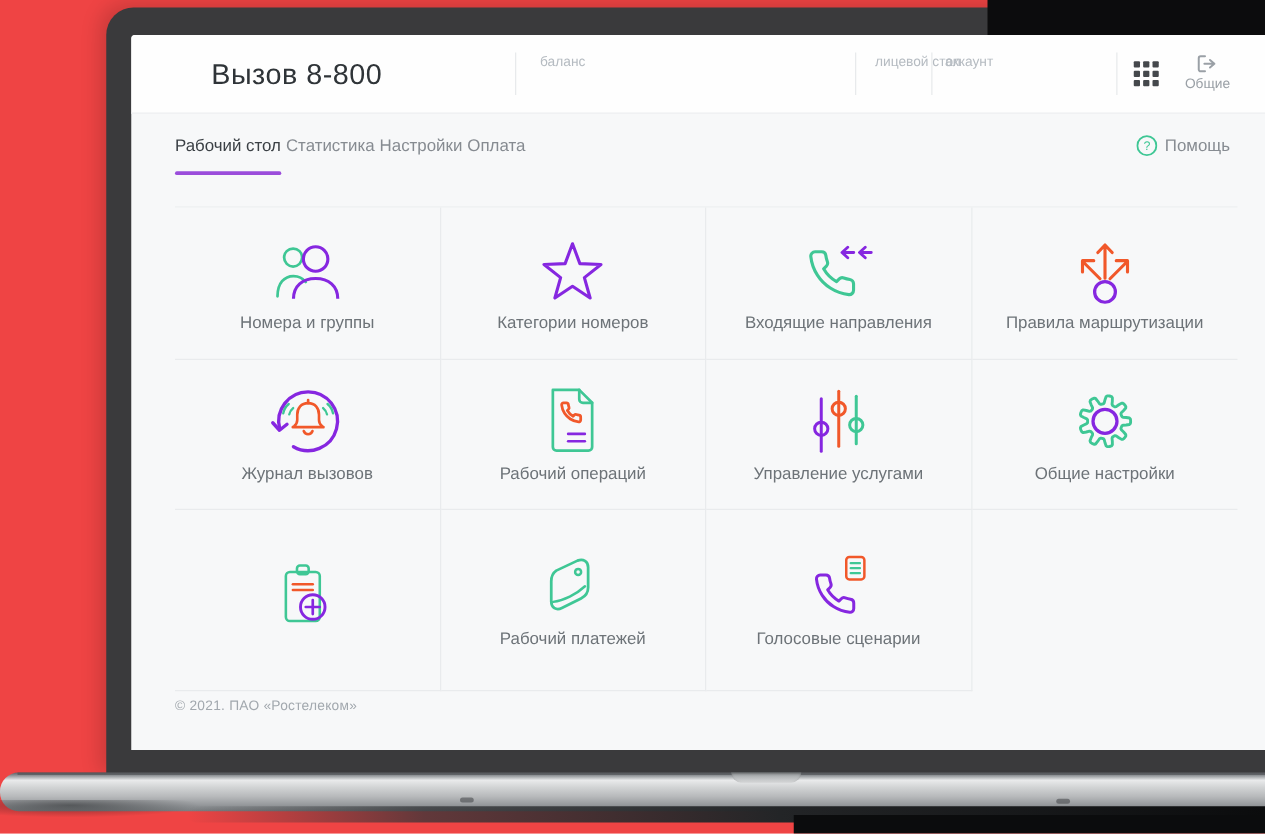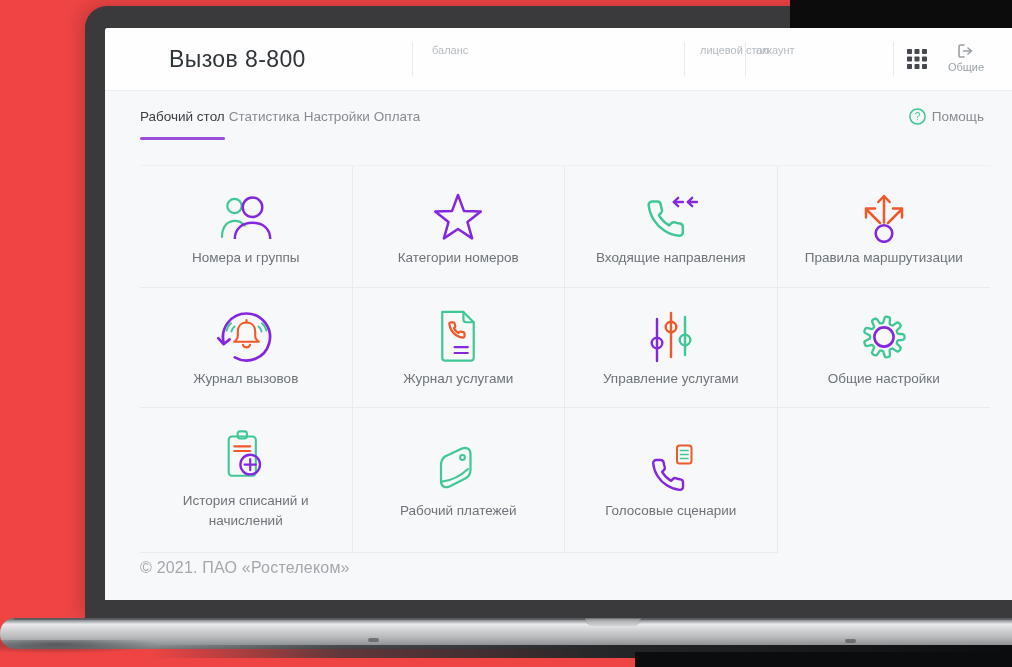--- a/index.html
+++ b/index.html
@@ -45,21 +45,21 @@
   
   .grid{position:absolute;left:35px;top:137px;width:850px;display:grid;
         grid-template-columns:repeat(4,1fr);grid-template-rows:122px 120px 145px;border-top:1px solid #eef0f1;}
   .cell{border-right:1px solid #e9ebed;border-bottom:1px solid #e9ebed;display:flex;flex-direction:column;
         align-items:center;justify-content:center;gap:2px;cursor:pointer;}
   .cell:nth-child(4n){border-right:none;}
   .cell.empty{border:none;cursor:default;}
   .cap{font-size:13.5px;color:#6d7378;text-align:center;line-height:1.45;max-width:165px;}
   .ic-wrap{height:60px;display:flex;align-items:center;justify-content:center;}
 
-  .footer{position:absolute;left:35px;top:531px;font-size:16px;color:#a2a8ae;letter-spacing:.2px;}
+  .footer{position:absolute;left:35px;top:531px;font-size:11px;color:#a2a8ae;letter-spacing:.2px;}
 
   
   .ic path,.ic circle,.ic rect,.ic polygon,.ic line{fill:none;stroke-linecap:round;stroke-linejoin:round;}
   .st-p{stroke:#8627e0}.st-g{stroke:#3fc795}.st-o{stroke:#f1582a}.st-gr{stroke:#9aa0a6}
   .fb{fill:#f7f8f9}
 </style>
 </head>
 <body>
 
 <div class="stage">
@@ -200,21 +200,21 @@
             <path class="st-g" stroke-width="2.2" d="M28.5,4 V11.5 a3,3 0 0 0 3,3 H39"></path>
             <g transform="translate(12.5,13) scale(0.78)">
               <path class="st-o" stroke-width="2.9" d="M22 16.92v3a2 2 0 0 1-2.18 2 19.79 19.79 0 0 1-8.63-3.07 19.5 19.5 0 0 1-6-6 19.79 19.79 0 0 1-3.07-8.67A2 2 0 0 1 4.11 2h3a2 2 0 0 1 2 1.72 12.84 12.84 0 0 0 .7 2.81 2 2 0 0 1-.45 2.11L8.09 9.91a16 16 0 0 0 6 6l1.27-1.27a2 2 0 0 1 2.11-.45 12.84 12.84 0 0 0 2.81.7A2 2 0 0 1 22 16.92z"></path>
             </g>
             <rect x="13" y="38.5" width="2.6" height="2.6" rx="0.6" fill="#8627e0" stroke="none"></rect>
             <rect x="13" y="44.5" width="2.6" height="2.6" rx="0.6" fill="#8627e0" stroke="none"></rect>
             <path class="st-p" stroke-width="2.2" d="M19.5,39.8 H33"></path>
             <path class="st-p" stroke-width="2.2" d="M19.5,45.8 H33"></path>
           </svg>
             </div>
-          <div class="cap">Журнал услугами</div>
+          <div class="cap">Рабочий операций</div>
         </div>
 
         <div class="cell">
           <div class="ic-wrap">
               <svg class="ic" width="48" height="54" viewBox="0 0 48 54">
             <path class="st-p" stroke-width="2.4" d="M10,9 V51"></path>
             <circle class="st-p fb" stroke-width="2.4" cx="10" cy="33" r="5.3"></circle>
             <path class="st-o" stroke-width="2.4" d="M24,3 V47"></path>
             <circle class="st-o fb" stroke-width="2.4" cx="24" cy="17" r="5.3"></circle>
             <path class="st-g" stroke-width="2.4" d="M38,7 V45"></path>
@@ -238,21 +238,20 @@
           <div class="ic-wrap">
               <svg class="ic" width="52" height="58" viewBox="0 0 52 62">
             <rect class="st-g" stroke-width="2.2" x="7.5" y="7" width="29" height="42" rx="3.5"></rect>
             <rect class="st-g fb" stroke-width="2.2" x="17" y="1.5" width="10" height="7.5" rx="2.5"></rect>
             <path class="st-o" stroke-width="2.2" d="M13.5,17.5 H30.5"></path>
             <path class="st-o" stroke-width="2.2" d="M13.5,22.5 H30.5"></path>
             <circle class="st-p fb" stroke-width="2.5" cx="30.5" cy="37" r="10.5"></circle>
             <path class="st-p" stroke-width="2.3" d="M30.5,31 V43 M24.5,37 H36.5"></path>
           </svg>
             </div>
-          <div class="cap">История списаний и начислений</div>
         </div>
 
         <div class="cell">
           <div class="ic-wrap">
               <svg class="ic" width="50" height="50" viewBox="0 0 50 50">
             <path class="st-g" stroke-width="2.2" d="M12,12.5 L29,4.5 C33.5,2.6 37.5,5 37.5,9.8 V26 C37.5,30 35.4,33 31.8,34.8 L16.5,42.4 C12,44.6 8,42.2 8,37.2 V21 C8,17.2 9.6,14.2 12,12.5 Z"></path>
             <path class="st-g" stroke-width="2" d="M9.5,37.5 C18,36.5 28,31.5 35,25"></path>
             <circle class="st-g" stroke-width="2" cx="29.5" cy="13.5" r="2.4"></circle>
           </svg>
             </div>

